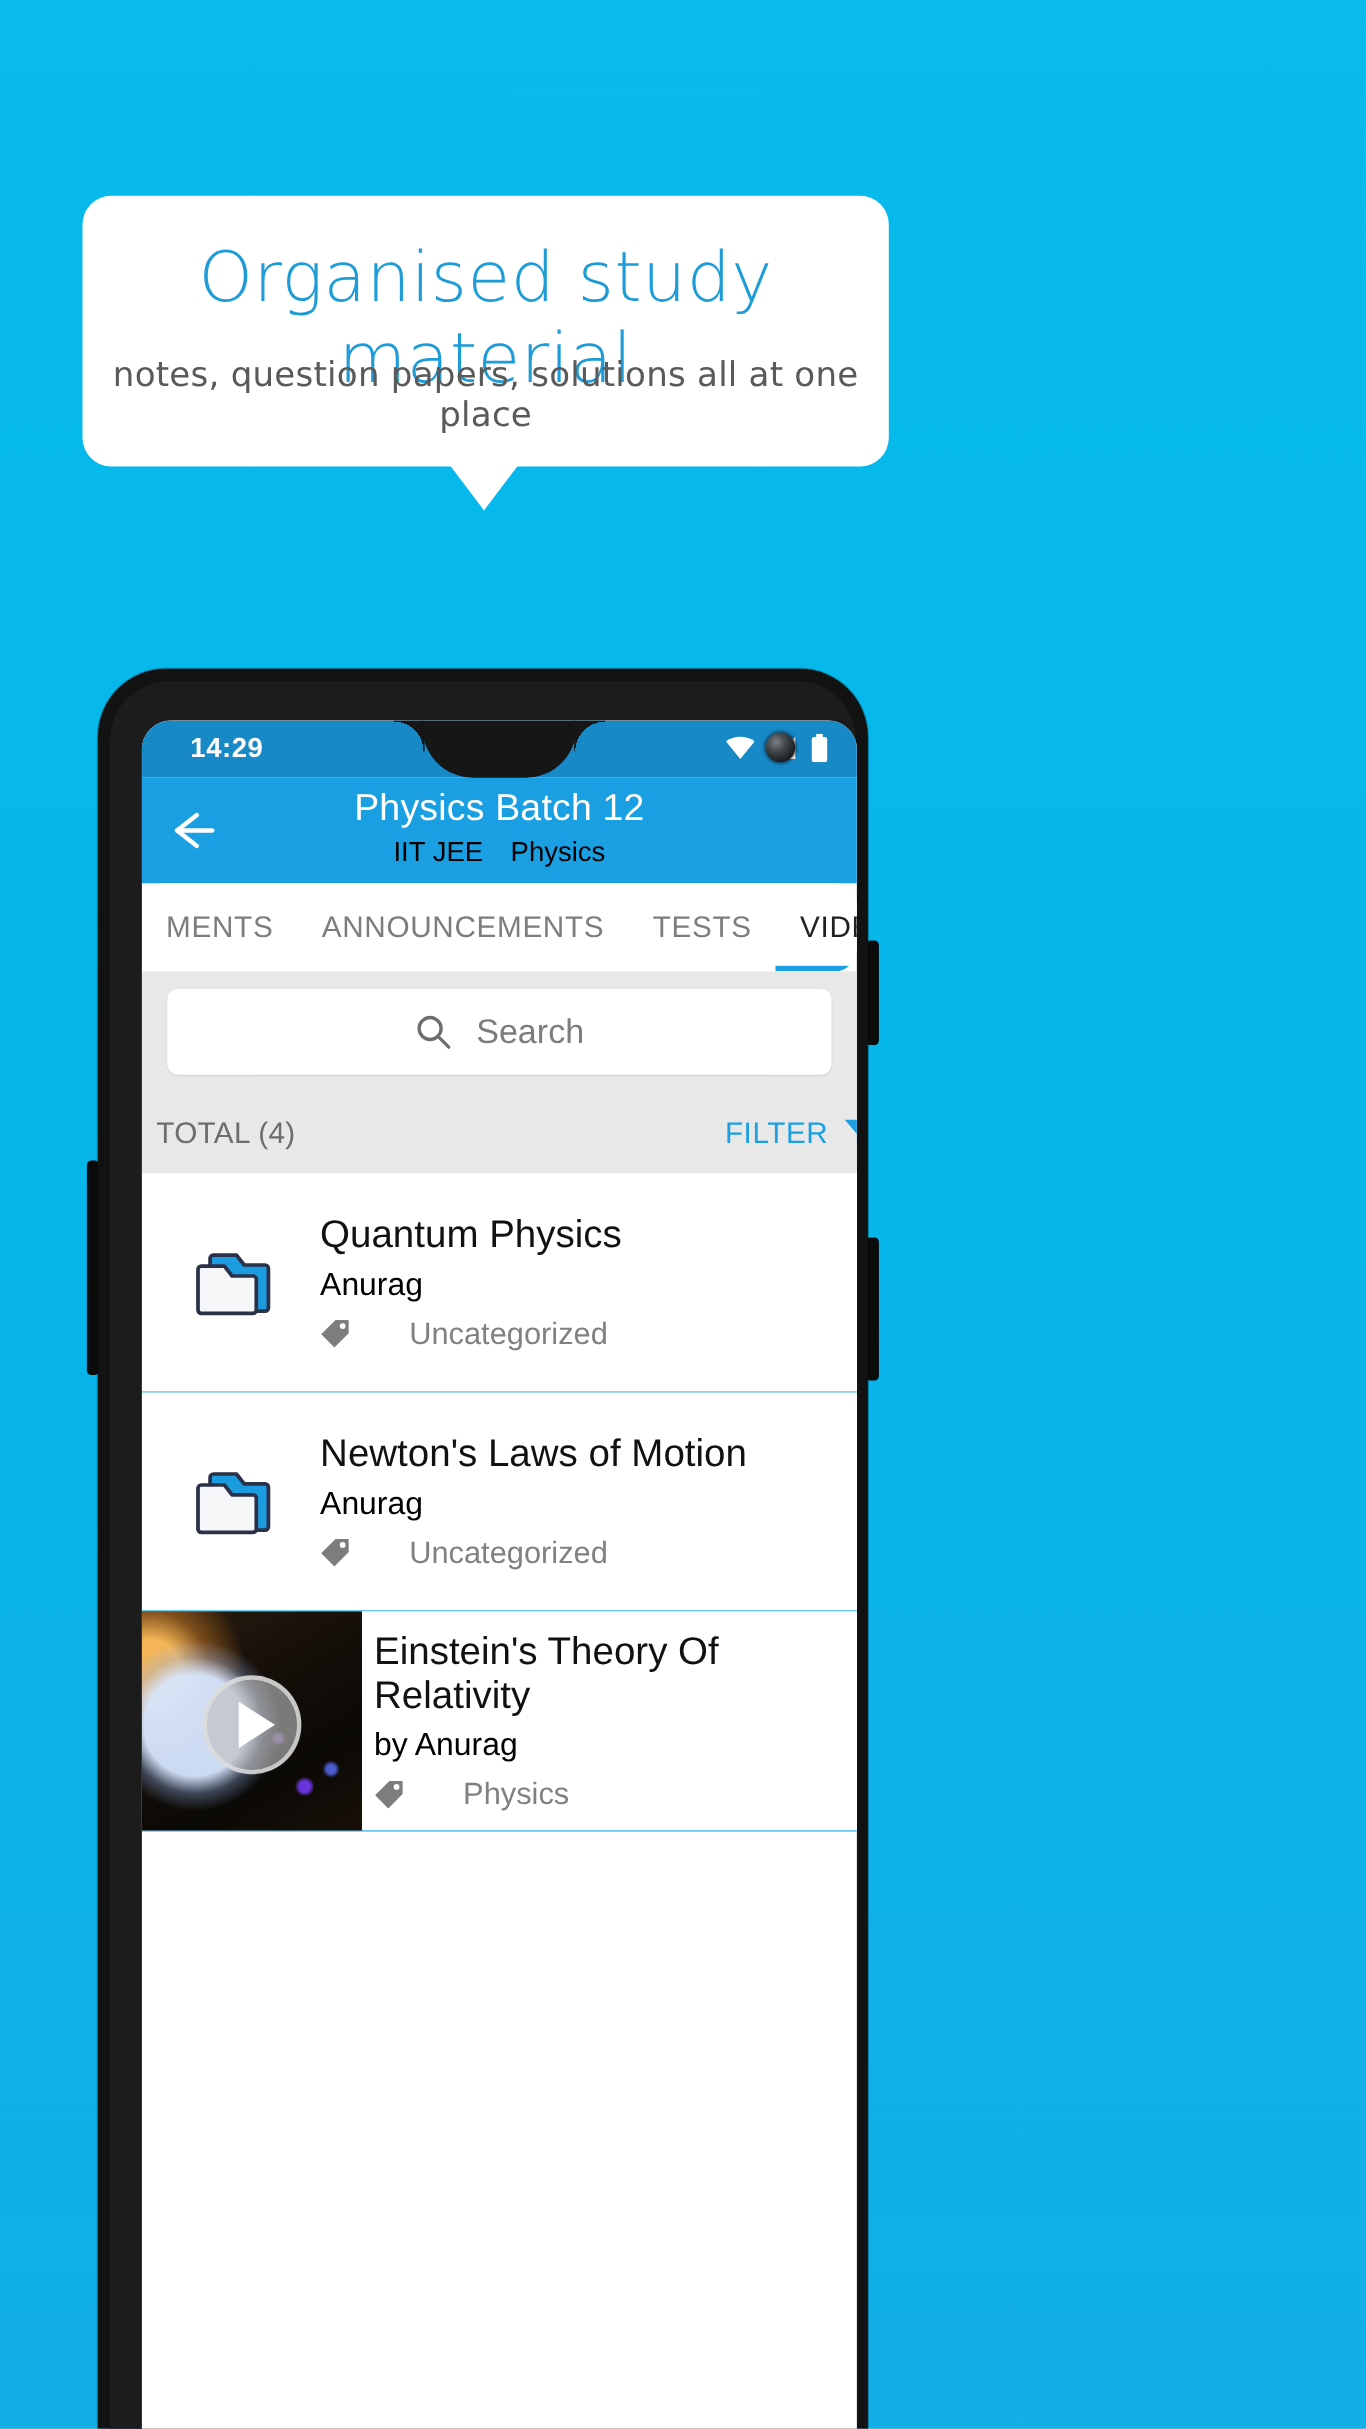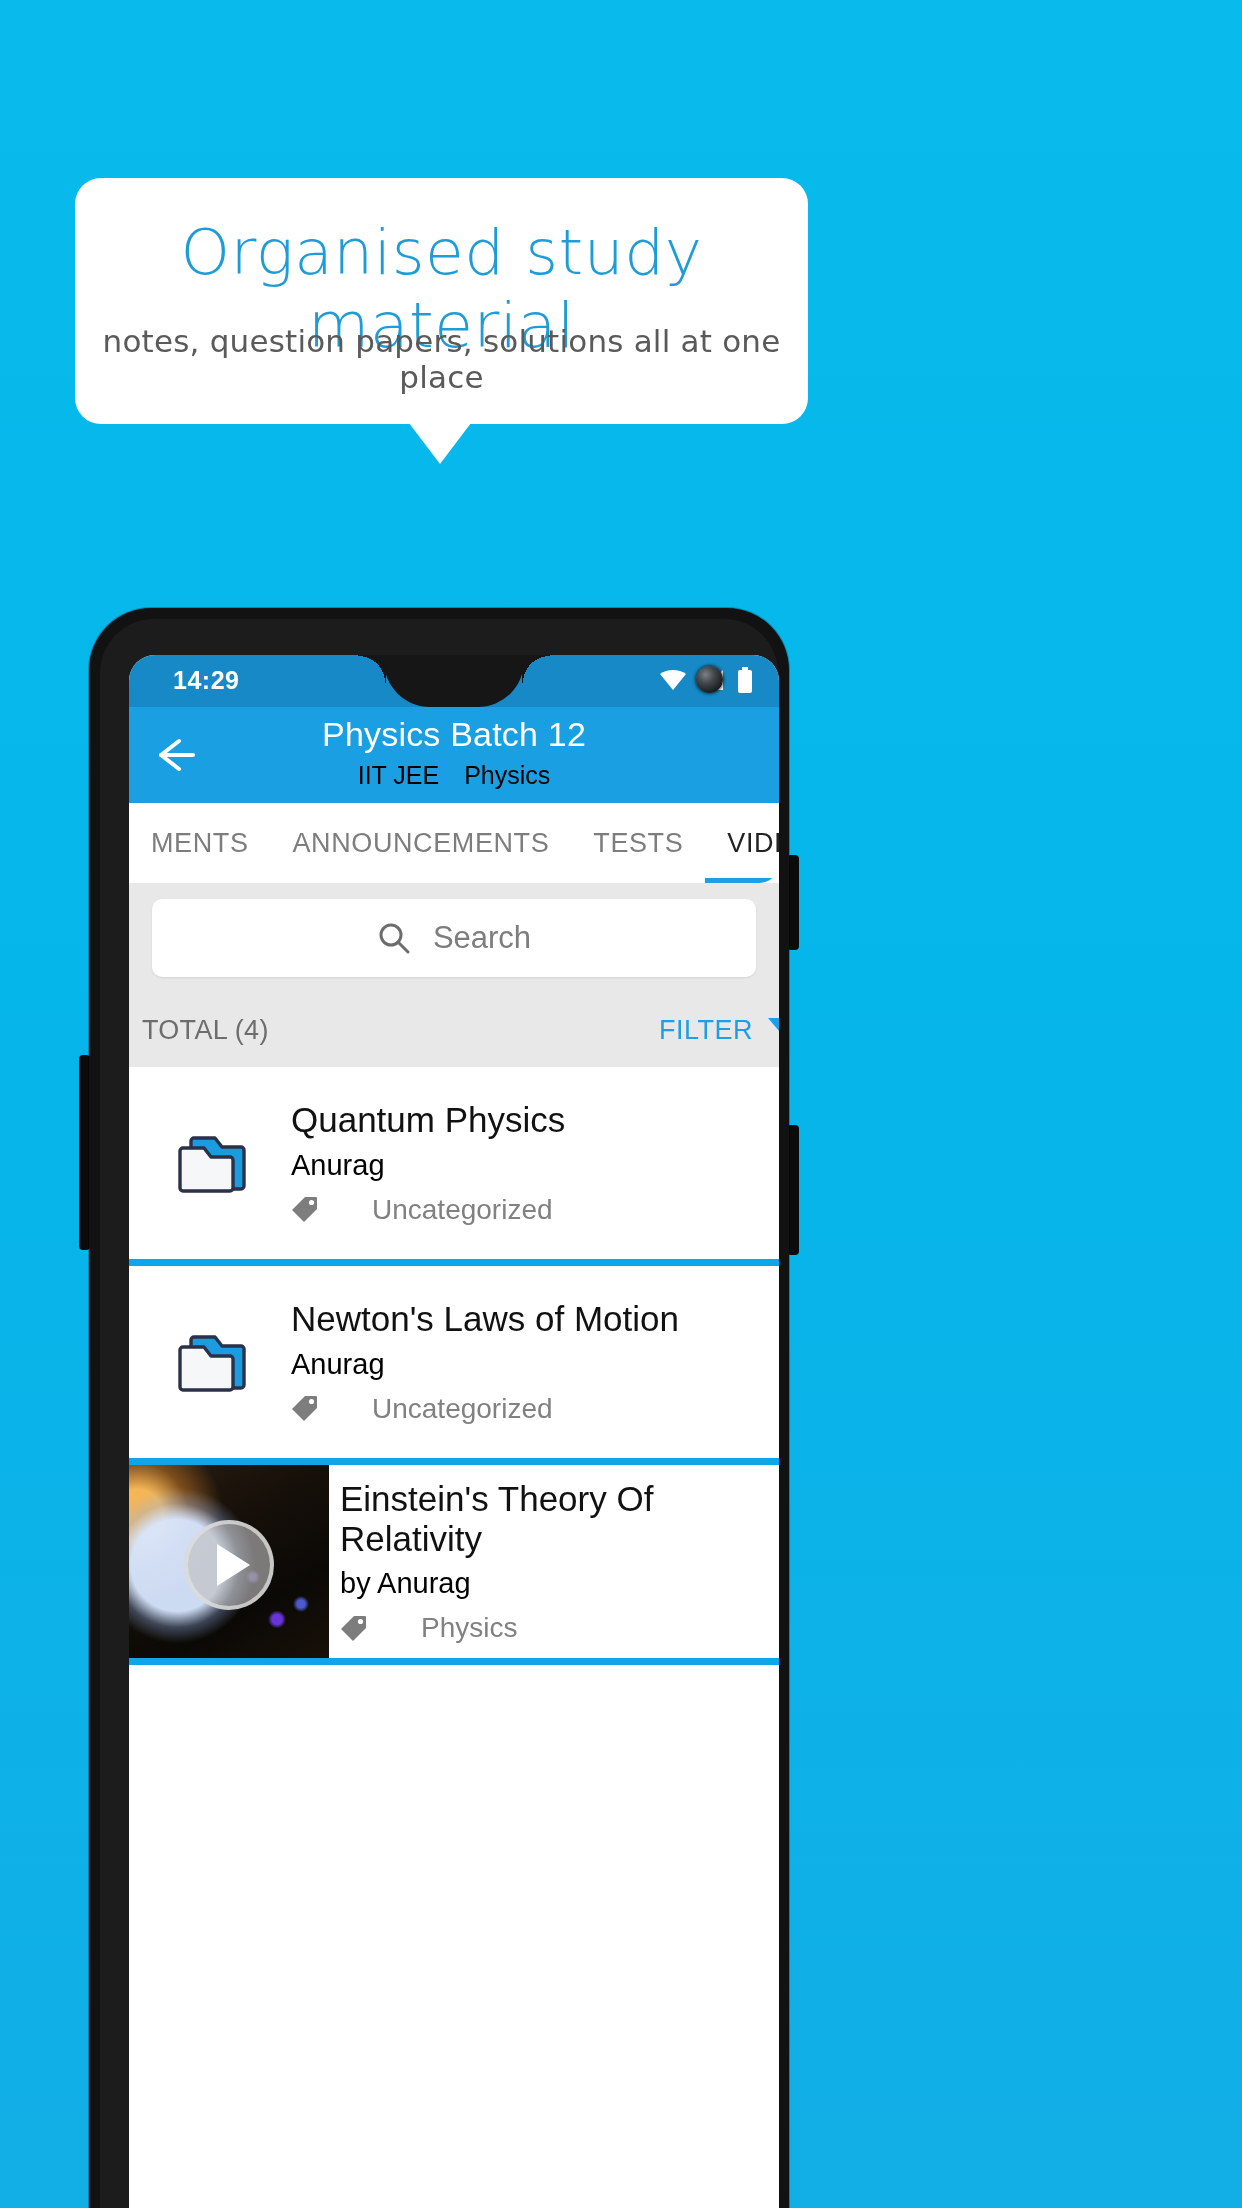--- a/index.html
+++ b/index.html
@@ -152,21 +152,21 @@
     position:absolute; right:-20px; top:18px;
     display:flex; align-items:center; cursor:pointer;
   }
   #filter-label{ color:#1CA0E3; font-size:27px; letter-spacing:.5px; font-weight:400; }
   #filter-icon{ margin-left:12px; }
 
   
   #list{ position:absolute; left:0; top:412px; width:100%; background:#ffffff; }
   .row{
     position:relative; display:flex; align-items:center;
-    border-bottom:7px solid #0ea5e9; background:#ffffff;
+    border-bottom:1px solid #0ea5e9; background:#ffffff;
   }
   .row.folder{ height:199px; padding-left:12px; }
   .folder-icon{ width:146px; flex:none; display:flex; justify-content:center; }
   .row-text{ flex:1; padding-left:4px; }
   .row-title{ color:#111111; font-size:35px; font-weight:400; line-height:1.15; }
   .row-author{ color:#000000; font-size:29px; margin-top:8px; }
   .row-tag{ display:flex; align-items:center; margin-top:12px;gap:43px; }
   .row-tag span{ color:#818181; font-size:28px; margin-left:11px; }
 
   

